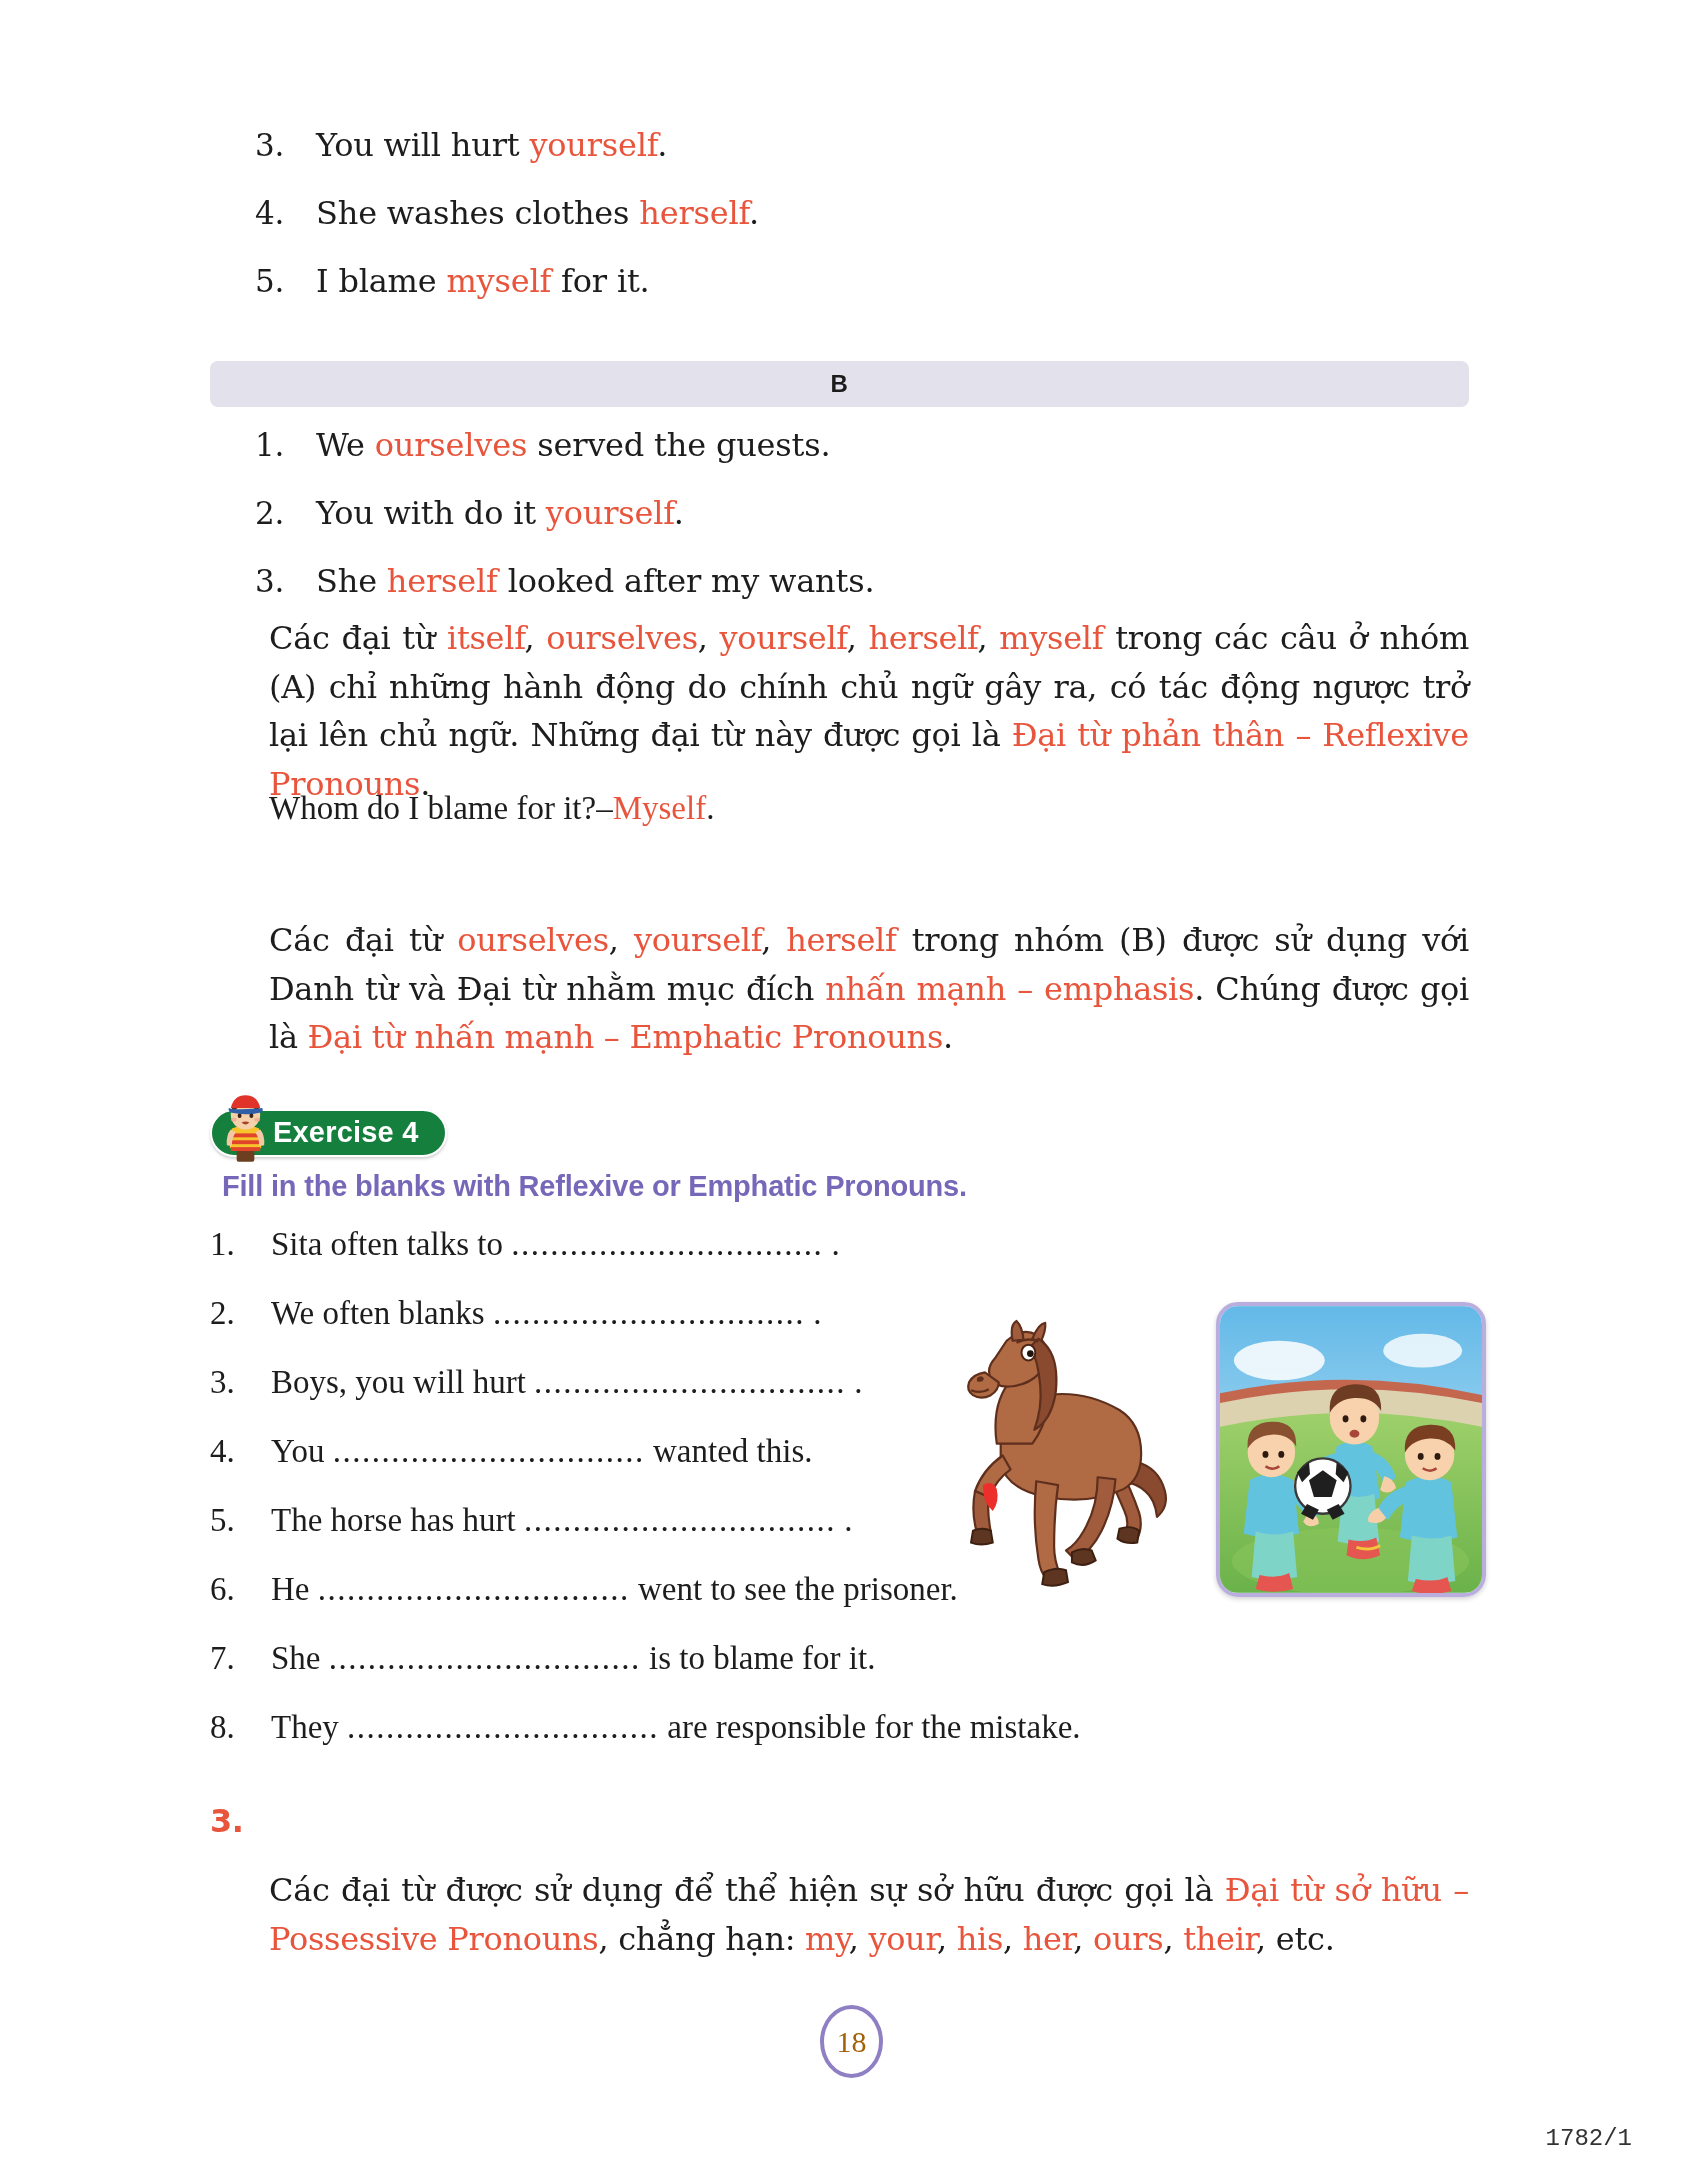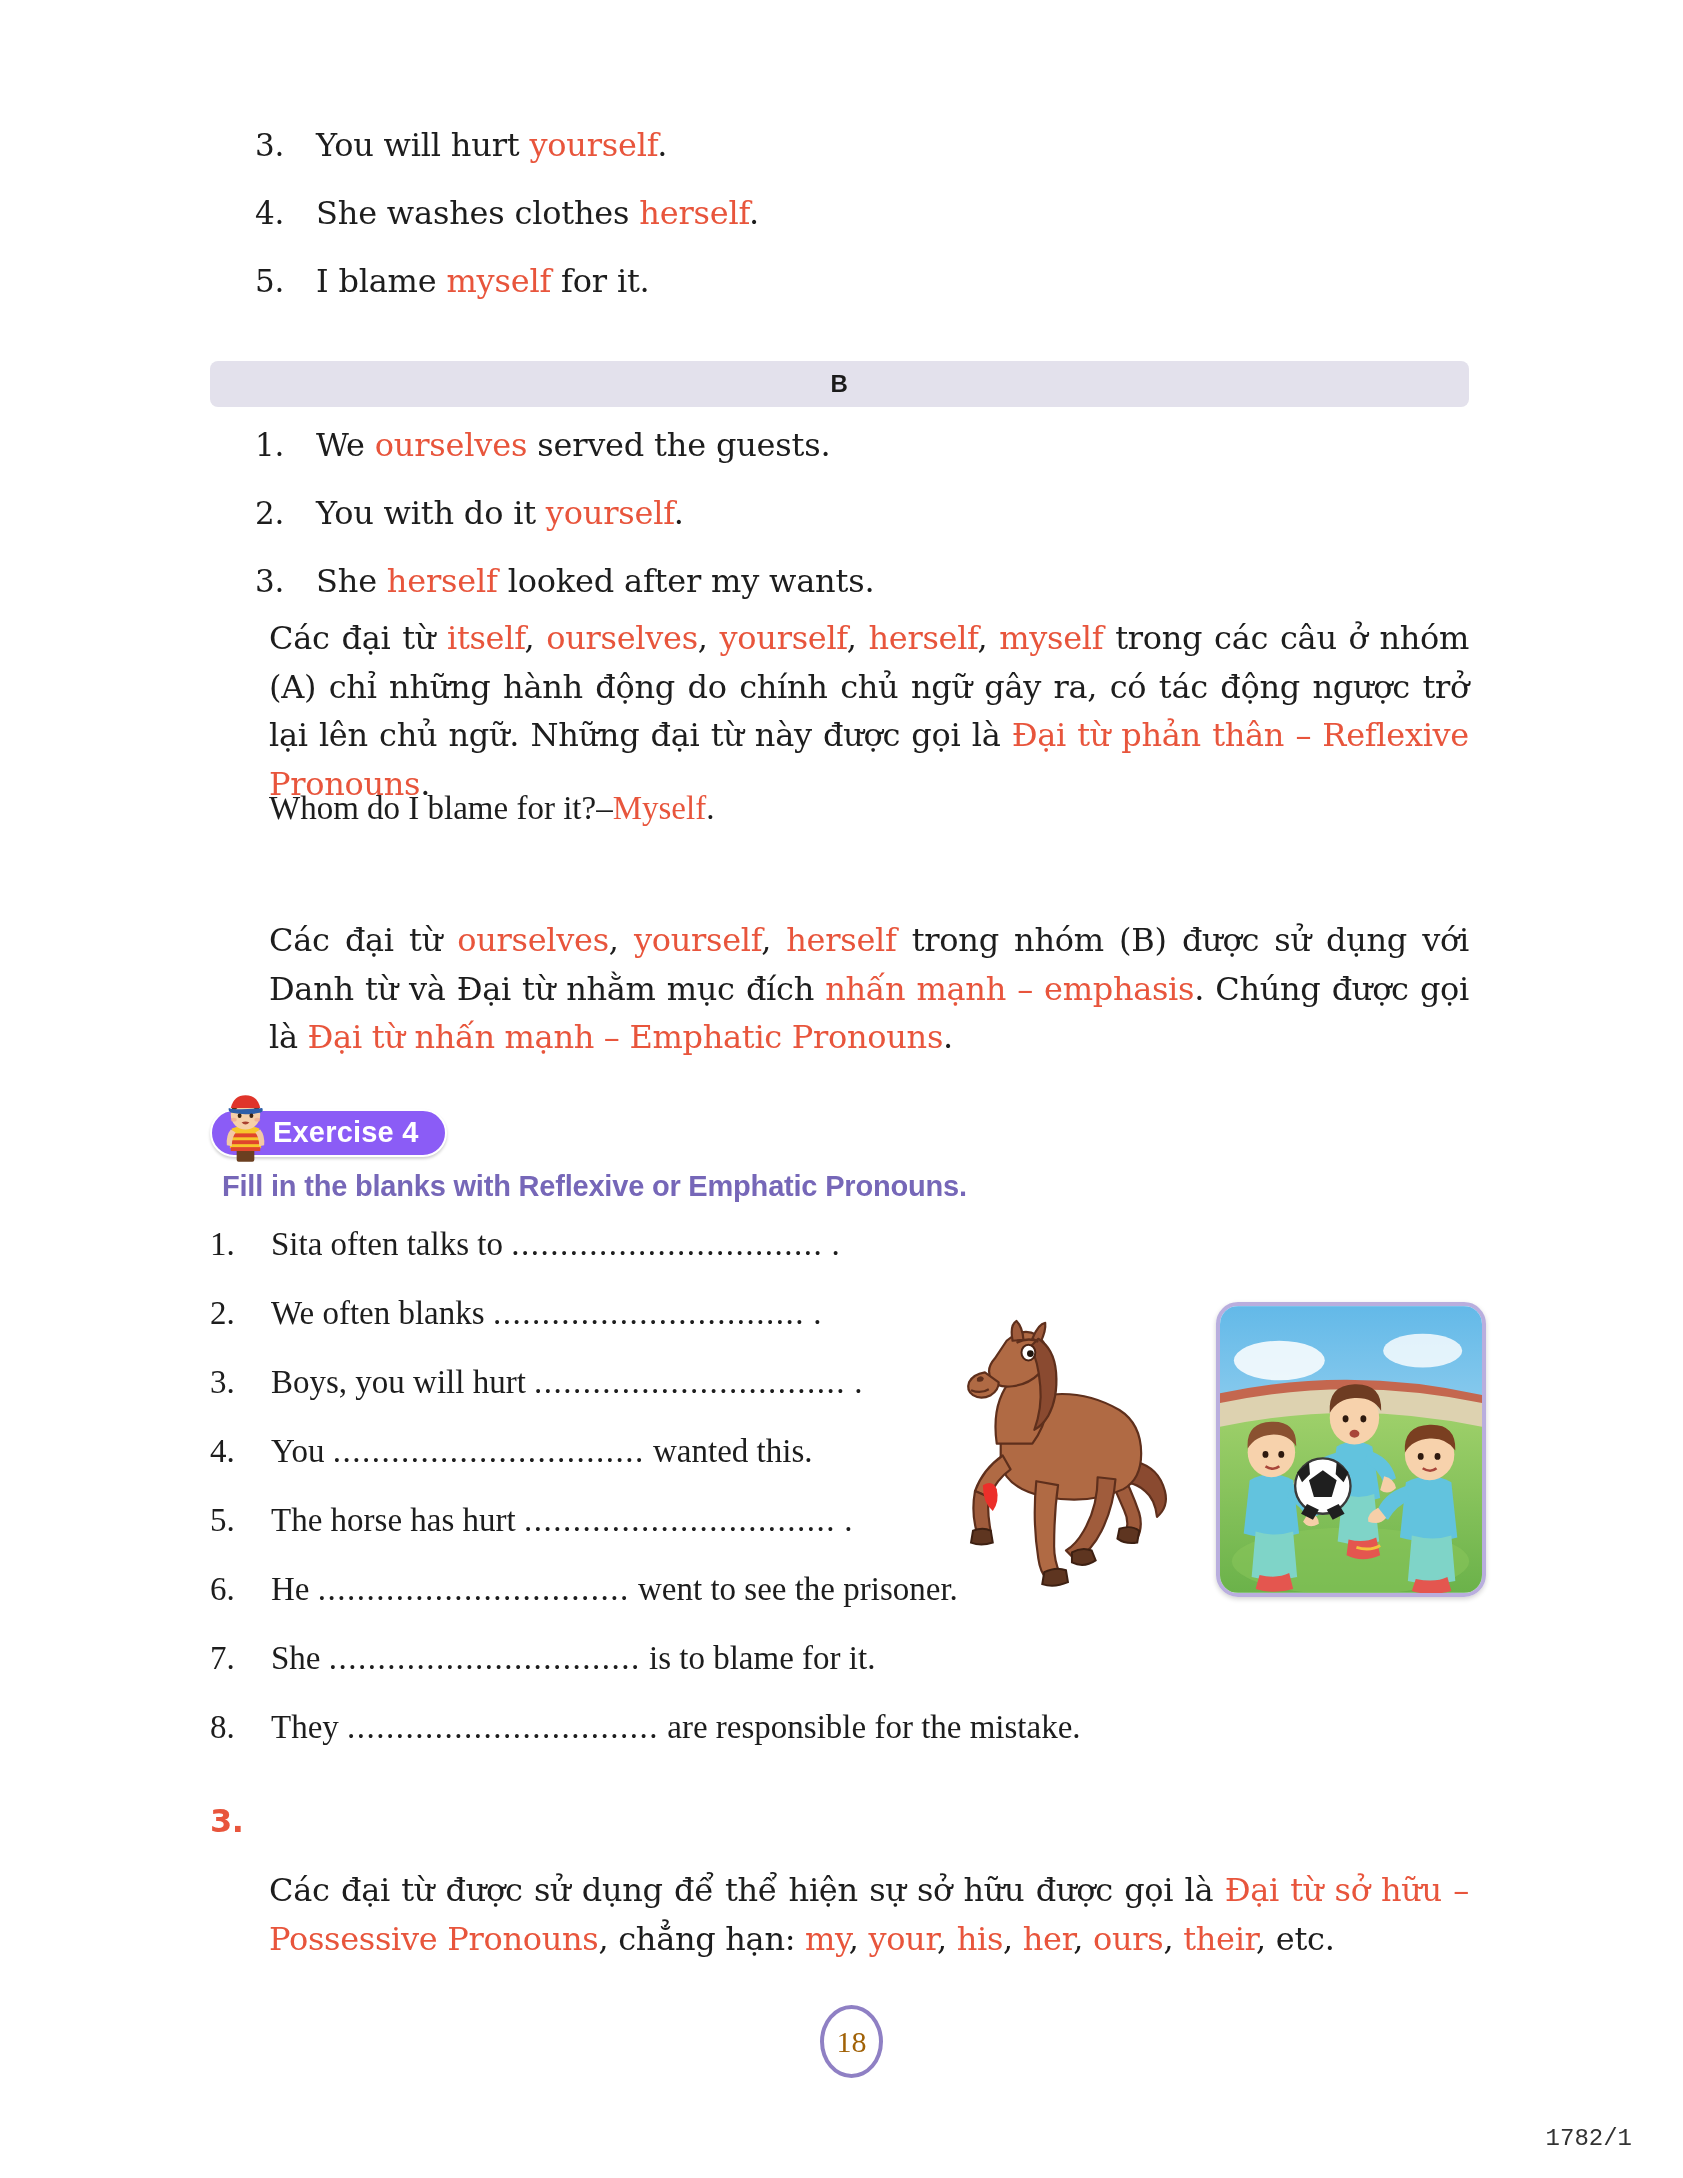--- a/index.html
+++ b/index.html
@@ -90,21 +90,21 @@
   
   .ex-badge-wrap {
     position: absolute;
     left: 210px;
     top: 1107px;
     height: 51px;
     display: flex;
     align-items: center;
   }
   .ex-pill {
-    background: #8b5cf6;
+    background: #15803d;
     border-radius: 26px;
     height: 44px;
     padding: 0 26px 0 61px;
     display: flex;
     align-items: center;
     box-shadow: 0 2px 3px rgba(0,0,0,.18);
     border: 2px solid #ffffff;
   }
   .ex-pill-label {
     font-family: "Liberation Sans", sans-serif;

